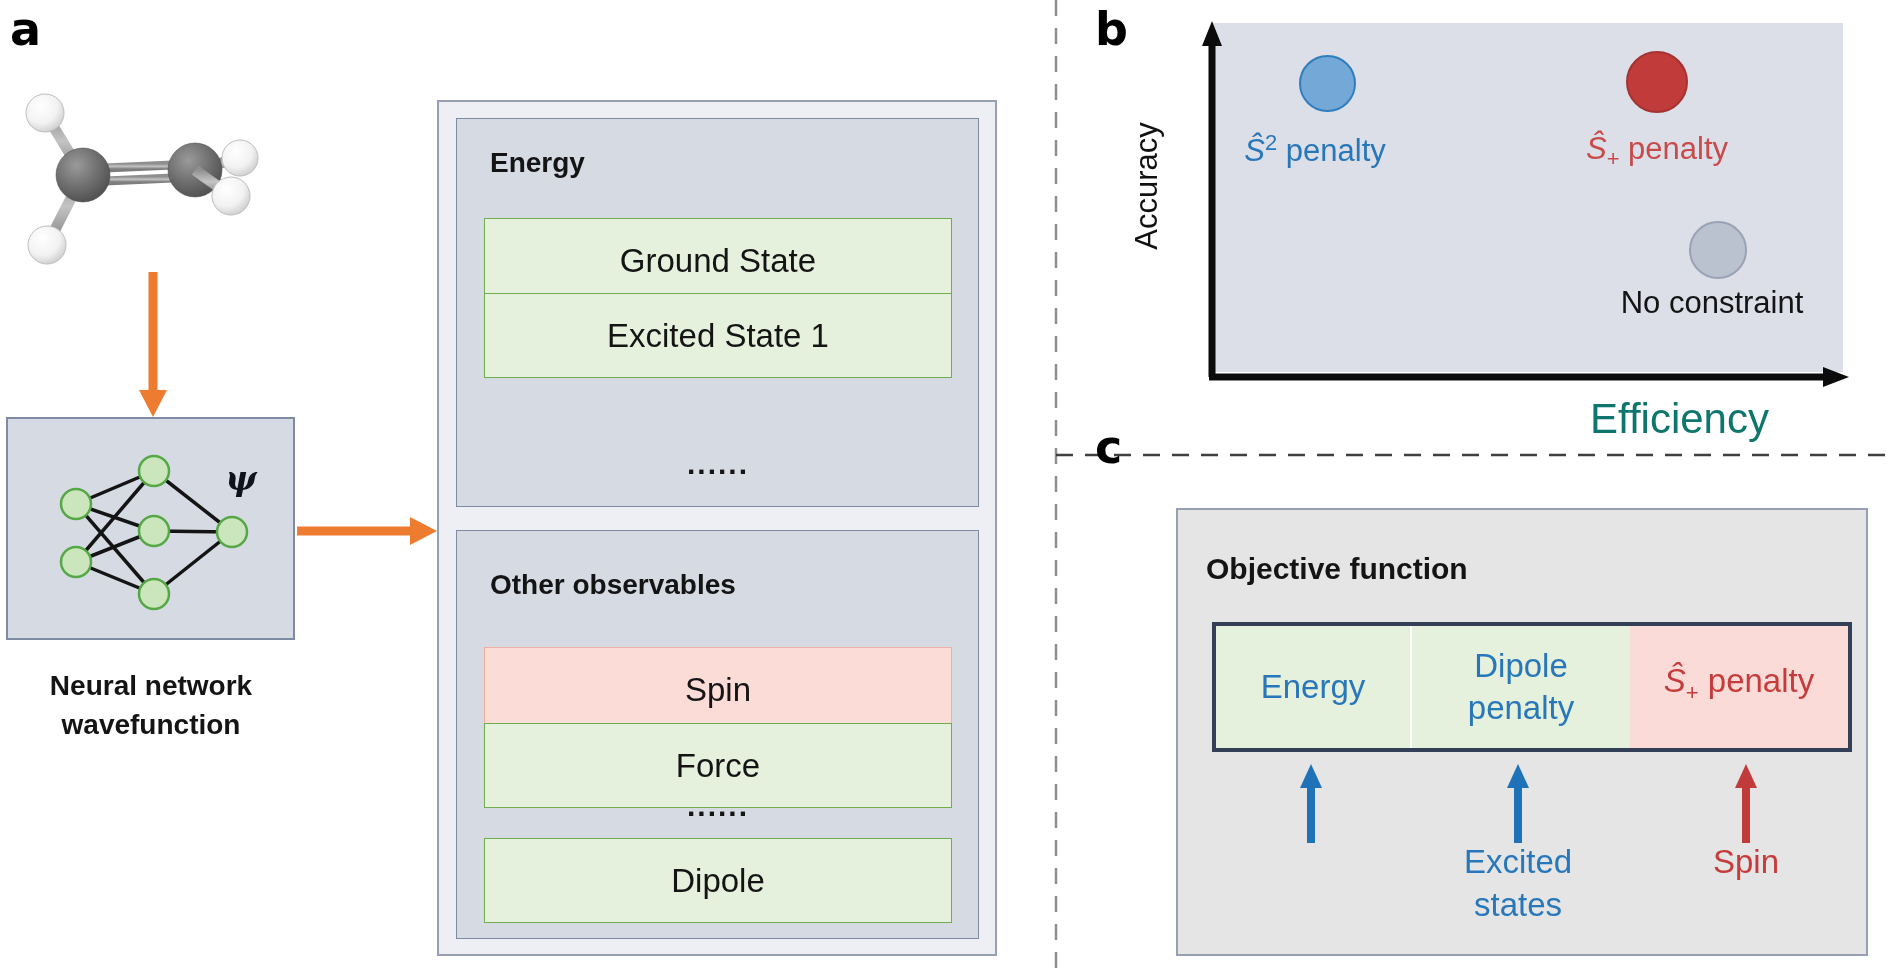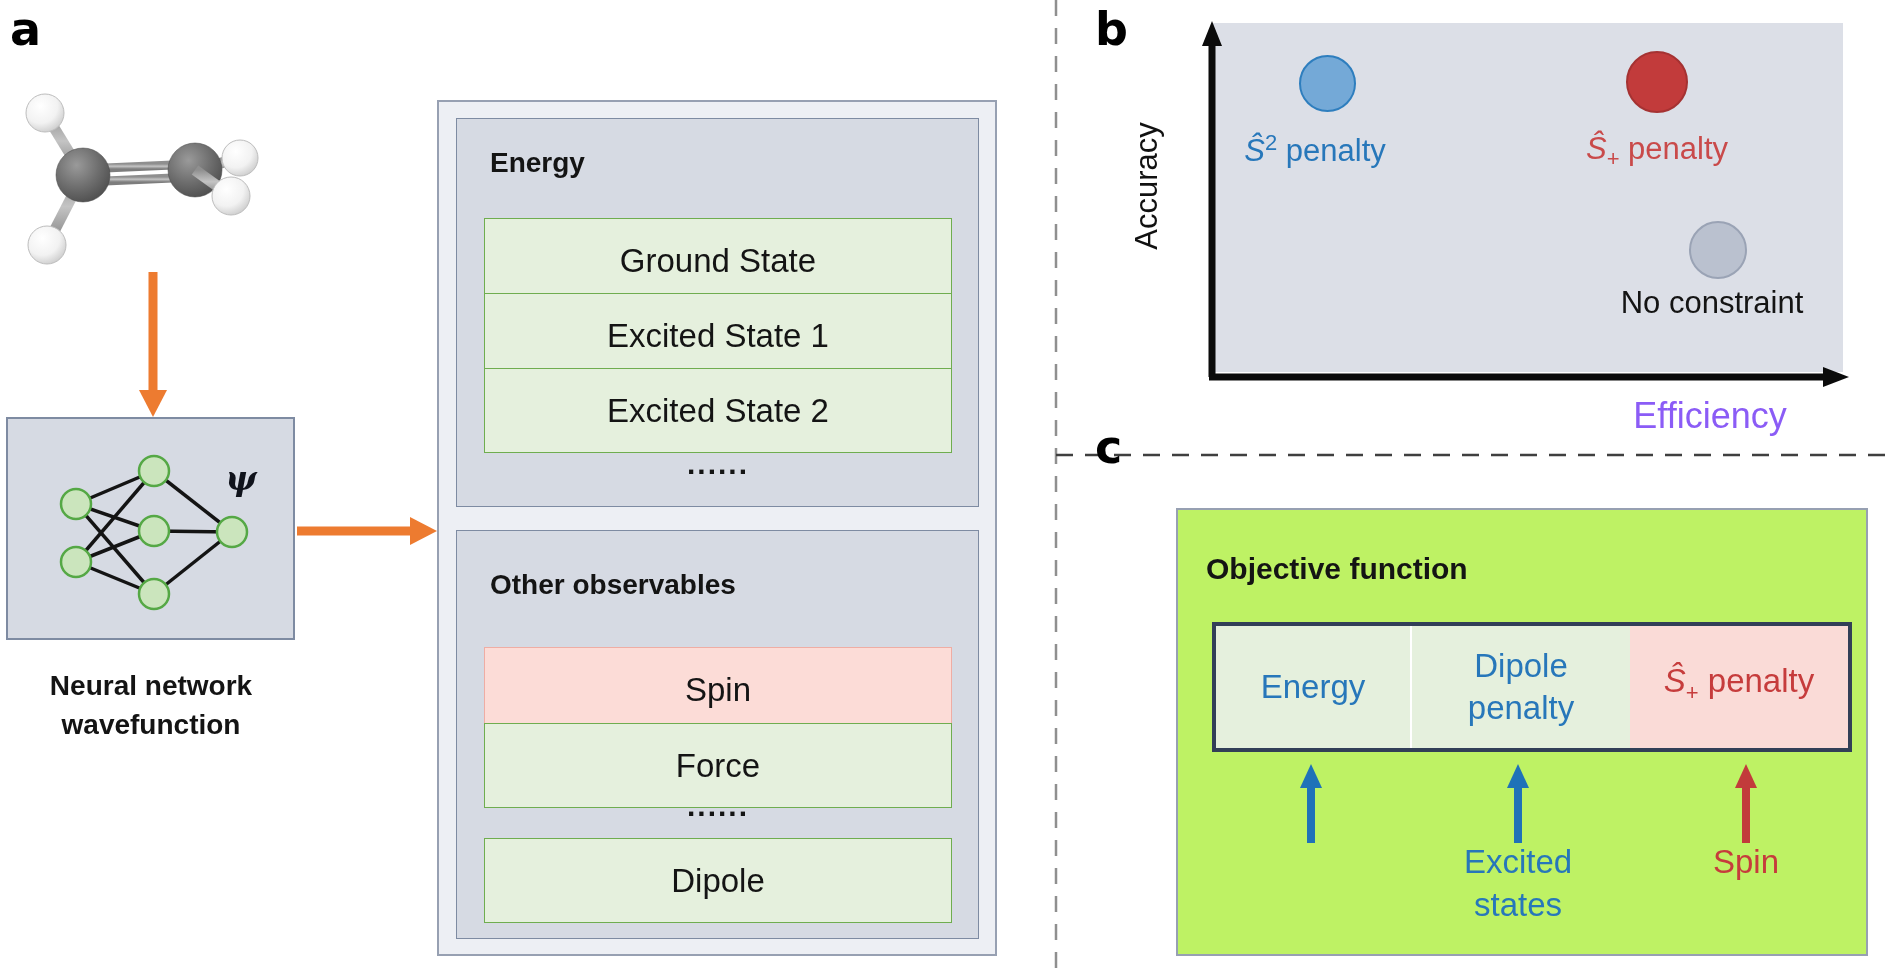--- a/index.html
+++ b/index.html
@@ -20,34 +20,34 @@
   .sub-box.observ { top:428px; height:409px; }
   .sub-title { position:absolute; left:33px; font-weight:bold; font-size:28px; color:#141414; }
   .row { position:absolute; left:27px; width:468px; height:85px; display:flex; align-items:center; justify-content:center; font-size:33px; color:#141414; }
   .row.green { background:#e5f0dd; border:1.5px solid #6fad4f; }
   .row.pink  { background:#fcdcd7; border:1.5px solid #efada4; }
   .dots { position:absolute; left:27px; width:468px; text-align:center; font-size:30px; color:#141414; letter-spacing:2px; font-weight:bold; }
 
   
   .plot-area { left:1213px; top:23px; width:630px; height:349px; background:#dcdfe7; }
   .axis-label-y { left:997px; top:168px; width:300px; height:36px; transform:rotate(-90deg); text-align:center; font-size:31px; color:#111; }
-  .axis-label-x { left:1590px; top:395px; width:240px; text-align:center; font-size:36px; color:#8b5cf6; }
+  .axis-label-x { left:1590px; top:395px; width:240px; text-align:left; font-size:42px; color:#0f766e; }
   .dot { position:absolute; border-radius:50%; }
   .dot.blue { left:1299px; top:55px;  width:57px; height:57px; background:#74a9d7; border:2px solid #2e7ebe; }
   .dot.red  { left:1626px; top:51px;  width:62px; height:62px; background:#c23b3b; border:2px solid #a53232; }
   .dot.gray { left:1689px; top:221px; width:58px; height:58px; background:#bac1cf; border:2px solid #9aa3b5; }
   .pt-label { position:absolute; width:240px; text-align:center; font-size:31px; }
   .pt-label sup, .pt-label sub { font-size:22px; }
   .pt-label .hat { font-style:italic; }
   .lbl-s2 { left:1195px; top:130px; color:#2777ba; }
   .lbl-sp { left:1537px; top:131px; color:#c94a4a; }
   .lbl-nc { left:1572px; top:285px; width:280px; color:#141414; }
 
   
-  .c-box { left:1176px; top:508px; width:692px; height:448px; background:#bef264; border:2px solid #97a0b2; }
+  .c-box { left:1176px; top:508px; width:692px; height:448px; background:#e5e5e5; border:2px solid #97a0b2; }
   .c-title { position:absolute; left:28px; top:42px; font-weight:bold; font-size:30px; color:#141414; }
   .c-bar { position:absolute; left:34px; top:112px; width:640px; height:130px; border:4px solid #323f57; display:flex; background:#e5f0dd; }
   .seg { display:flex; flex-direction:column; align-items:center; justify-content:center; font-size:33px; line-height:42px; }
   .seg.g1 { width:196px; background:#e5f0dd; border-right:2px solid #ffffff; color:#2777ba; }
   .seg.g2 { width:218px; background:#e5f0dd; color:#2777ba; }
   .seg.p3 { flex:1; background:#fadbd7; color:#c63c3c; }
   .seg sub, .seg sup { font-size:22px; }
   .seg .hat { font-style:italic; }
   .c-lbl { position:absolute; width:240px; top:330px; text-align:center; font-size:33px; line-height:43px; }
   .c-lbl.blue { color:#2777ba; }
@@ -140,21 +140,20 @@
     <line x1="0" y1="19" x2="116" y2="19" stroke="#ed7b30" stroke-width="9"></line>
     <polygon points="140,19 113,5 113,33" fill="#ed7b30"></polygon>
   </svg>
 
   <div class="abs outer-box">
 
     <div class="sub-box energy">
       <div class="sub-title" style="top:28px;">Energy</div>
       <div class="row green" style="top:99px;">Ground State</div>
       <div class="row green" style="top:174px;">Excited State 1</div>
-      <div class="row green" style="top:249px;">Excited State 2</div>
       <div class="dots" style="top:328px;">......</div>
     </div>
 
     <div class="sub-box observ">
       <div class="sub-title" style="top:38px;">Other observables</div>
       <div class="row pink" style="top:116px;">Spin</div>
       <div class="row green" style="top:192px;">Force</div>
       <div class="dots" style="top:258px;">......</div>
       <div class="row green" style="top:307px;">Dipole</div>
     </div>

